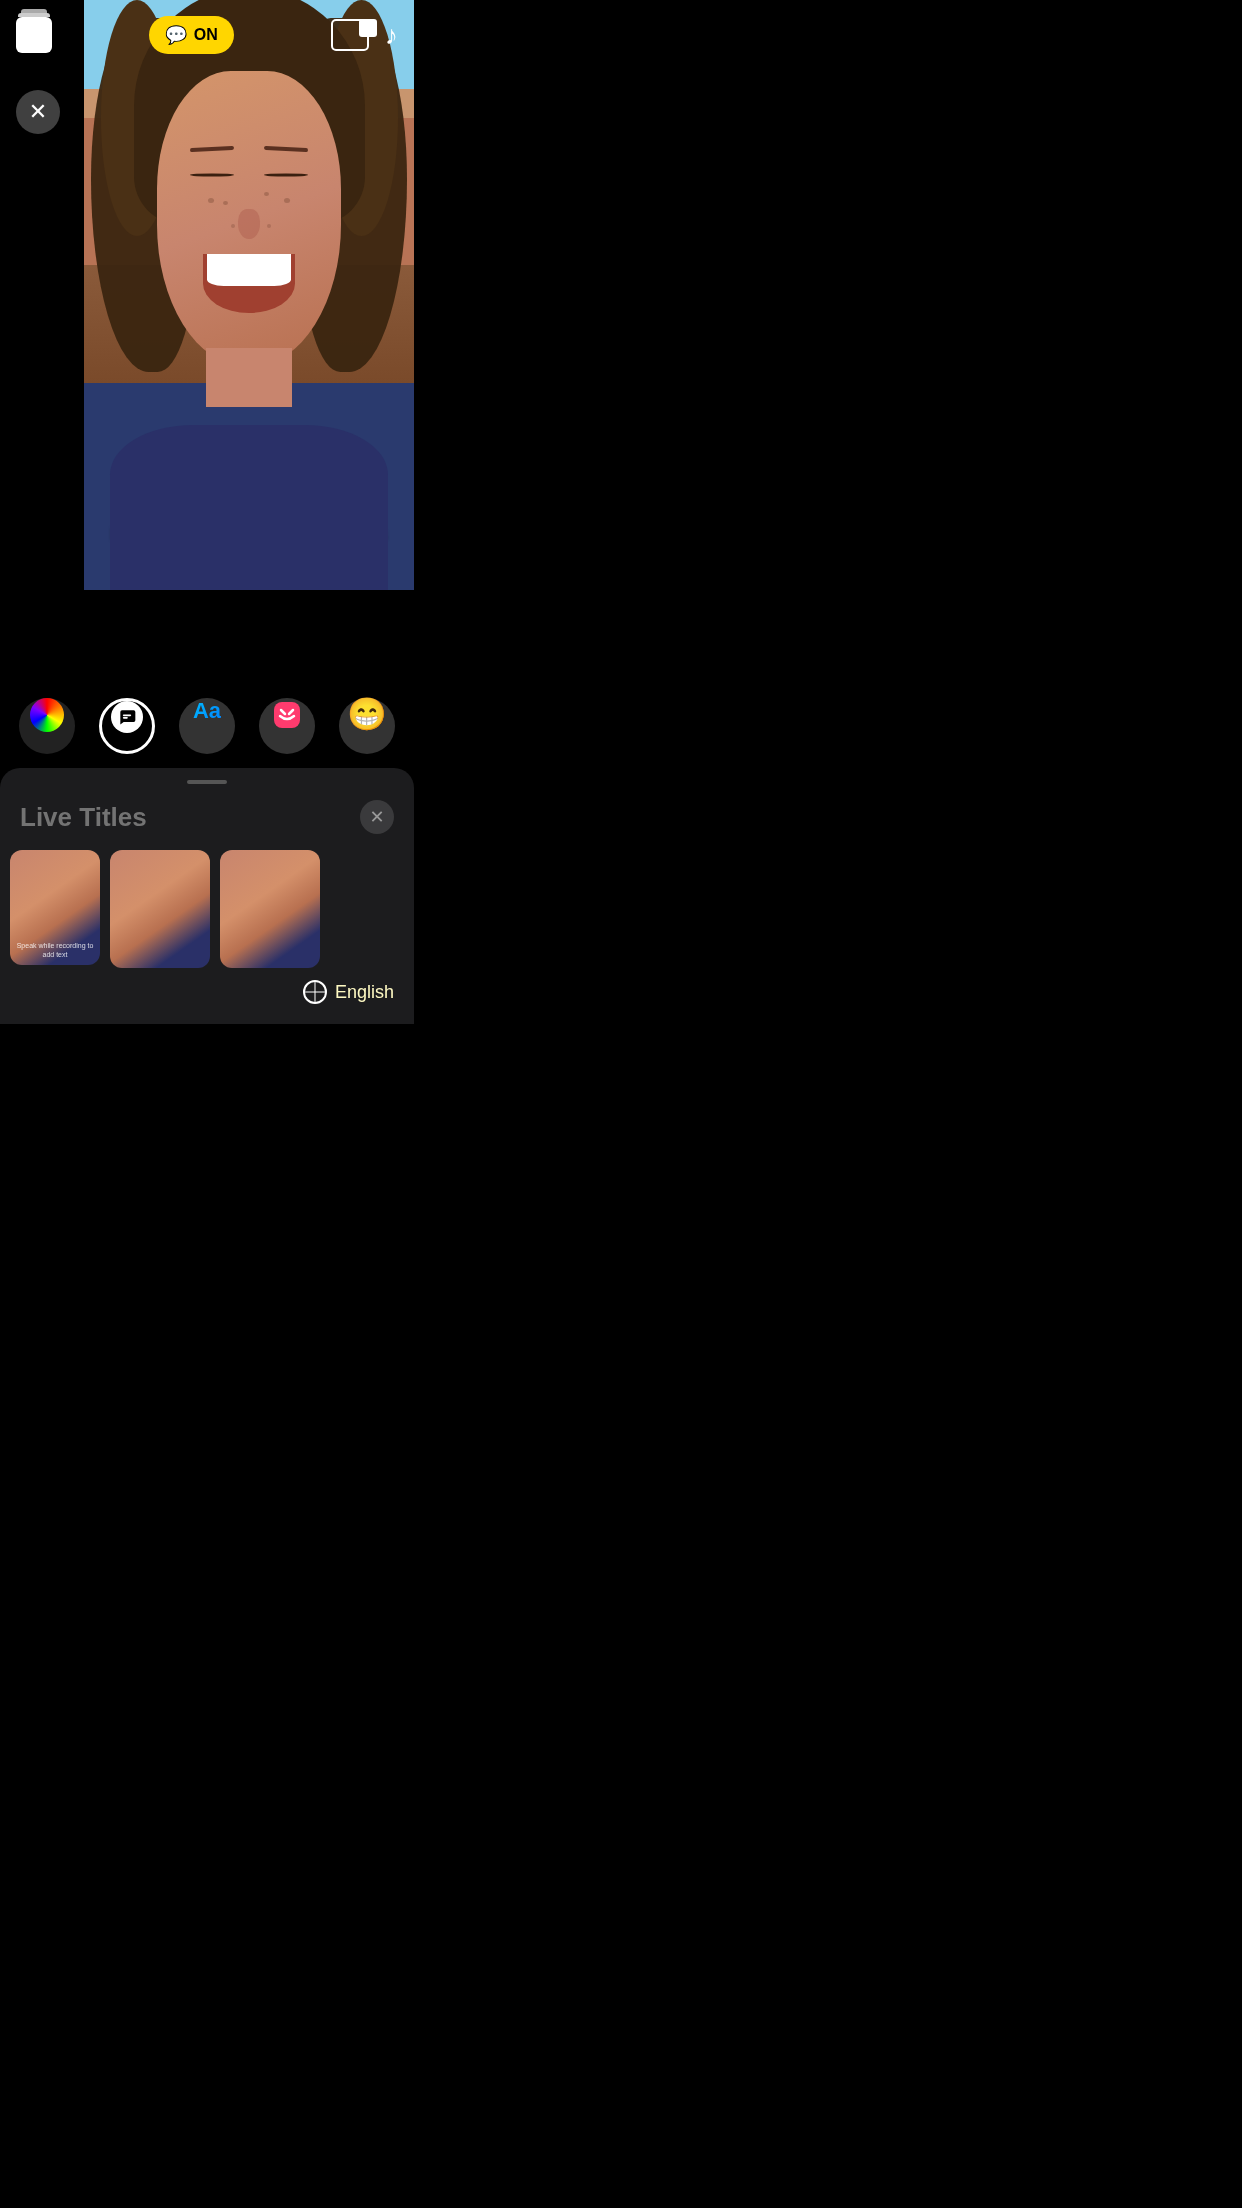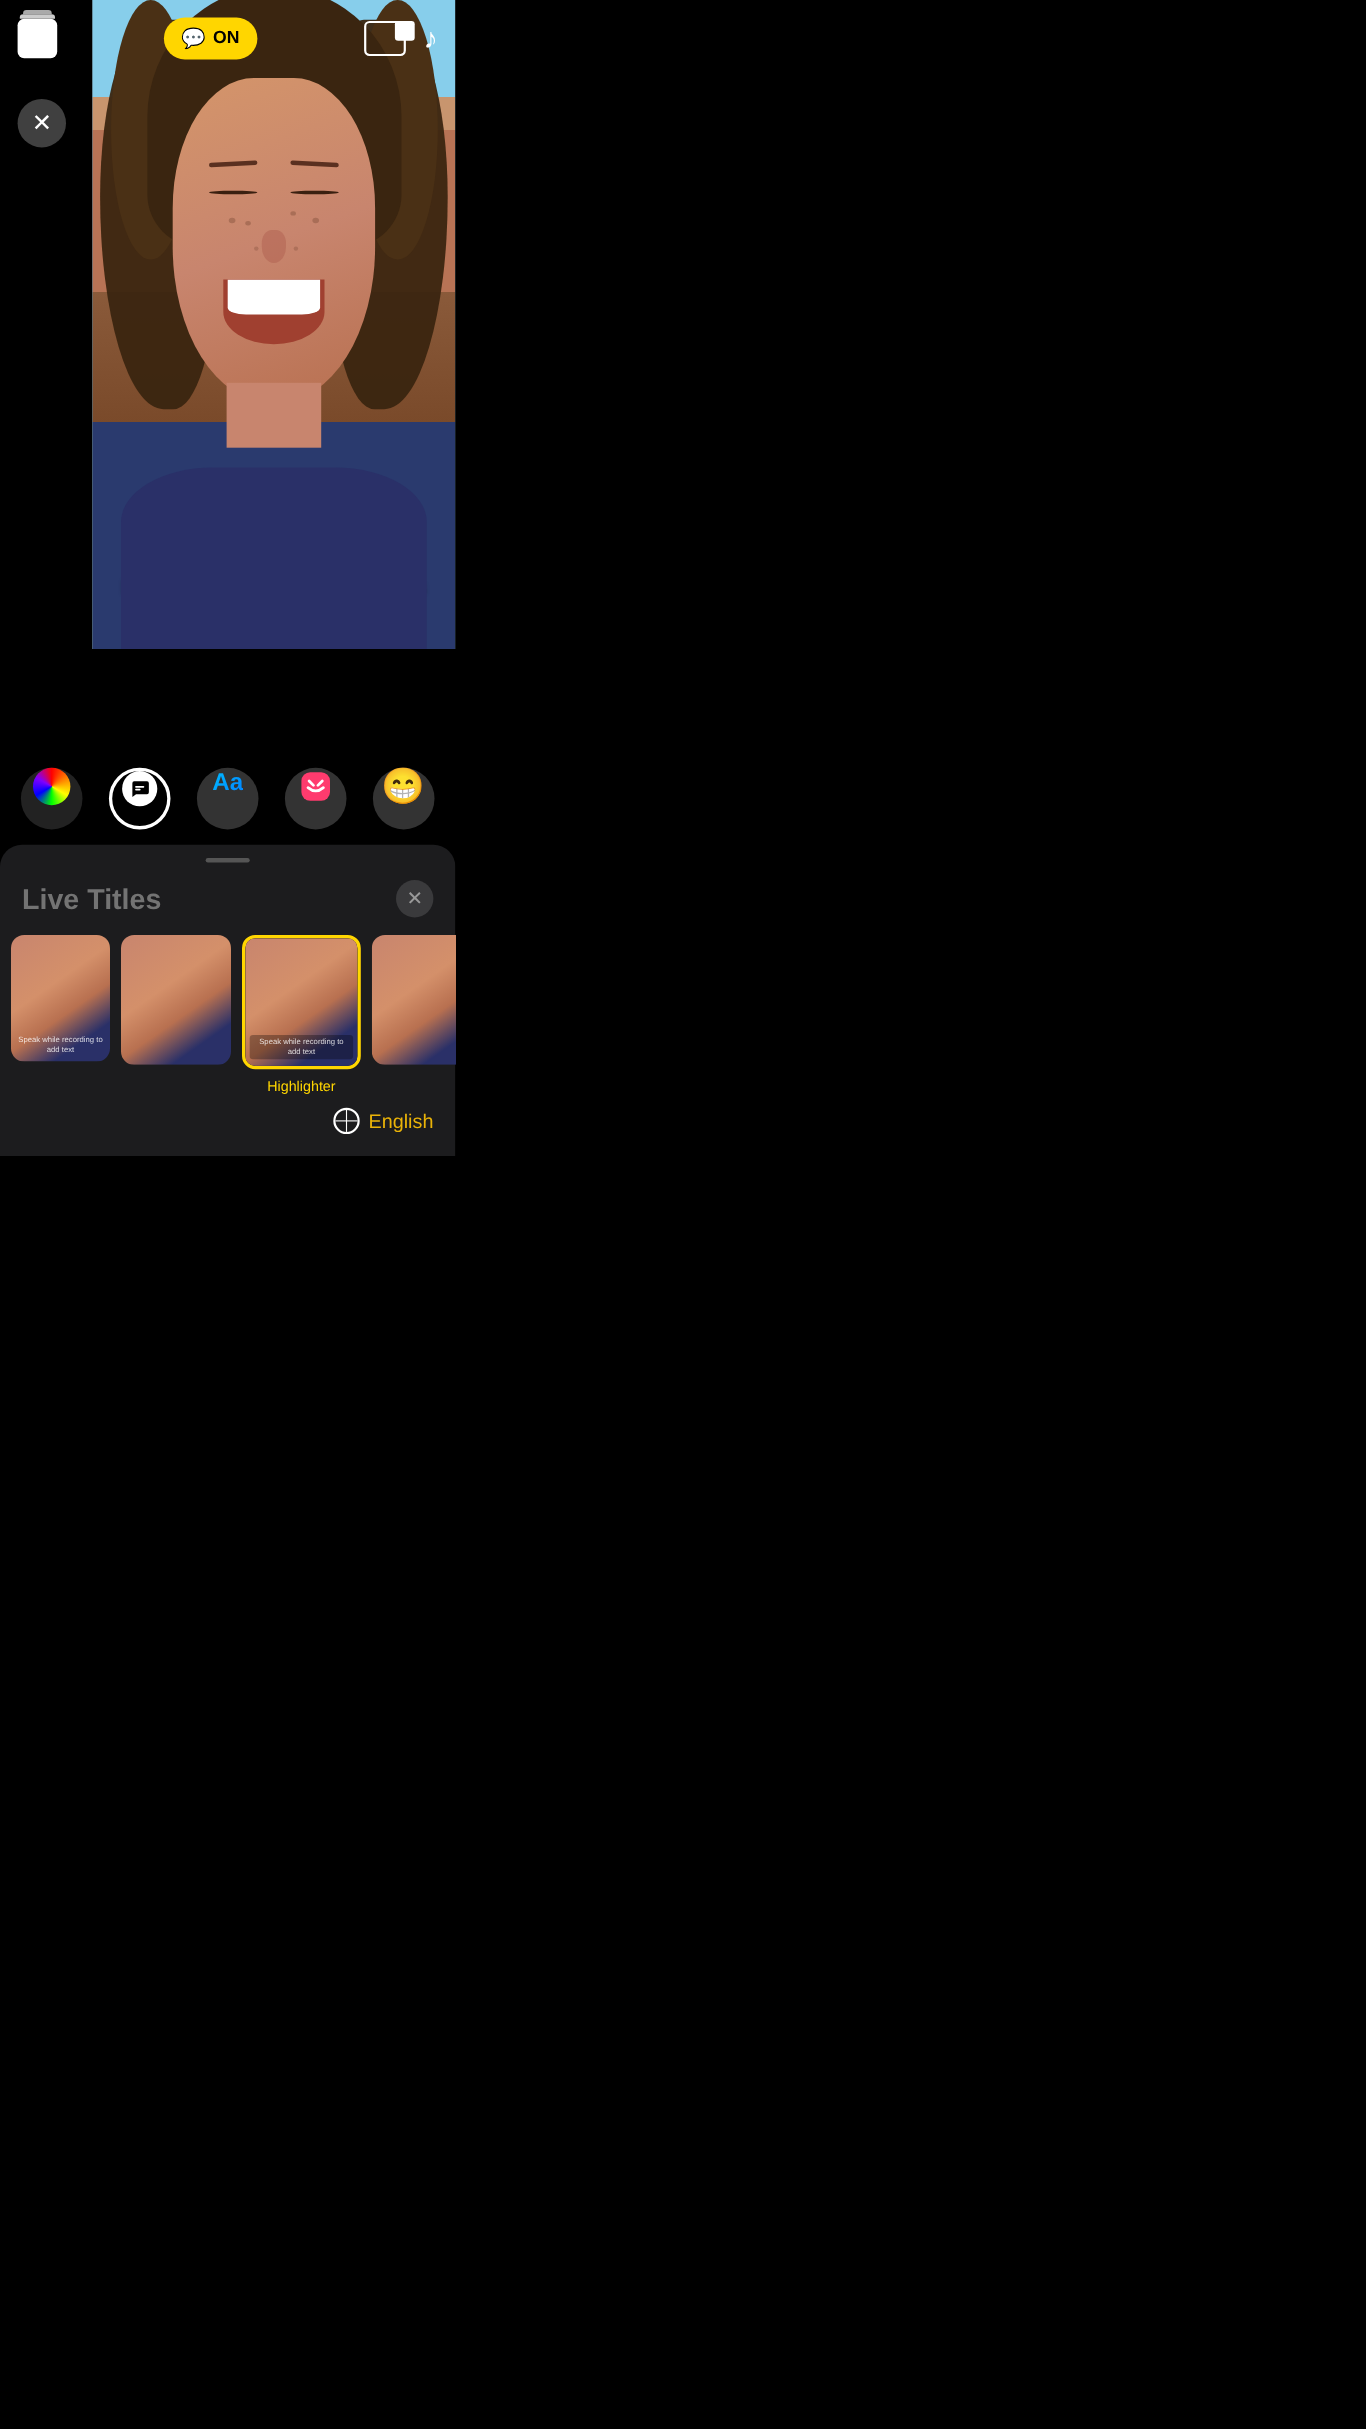--- a/index.html
+++ b/index.html
@@ -420,21 +420,21 @@
       position: absolute;
       top: 0;
       bottom: 0;
       left: 50%;
       width: 1px;
       background: #fff;
       transform: translateX(-50%);
     }
 
     .language-label {
-      color: #eab308;
+      color: #fef9c3;
       font-size: 18px;
       font-weight: 500;
     }
 
     
     .photo-btn-wrap {
       position: relative;
       display: flex;
       align-items: center;
     }
@@ -589,27 +589,20 @@
         <div class="thumb-speak-text" style="color:rgba(255,255,255,0.8);font-size:7px;">Speak while recording to add text</div>
       </div>
     </div>
 
     <div class="thumb-item">
       <div class="thumb-img" style="width:100px;height:118px;">
         <div class="thumb-face"></div>
       </div>
     </div>
 
-    <div class="thumb-item">
-      <div class="thumb-img selected" style="width:108px;height:122px;">
-        <div class="thumb-face"></div>
-        <div class="thumb-speak-text" style="color:rgba(255,255,255,0.8);font-size:7px;background:rgba(0,0,0,0.3);padding:2px 4px;border-radius:3px;">Speak while recording to add text</div>
-      </div>
-      <span class="thumb-label">Highlighter</span>
-    </div>
 
     <div class="thumb-item">
       <div class="thumb-img" style="width:100px;height:118px;">
         <div class="thumb-face"></div>
       </div>
     </div>
 
   </div>
 
   <div class="language-bar">

